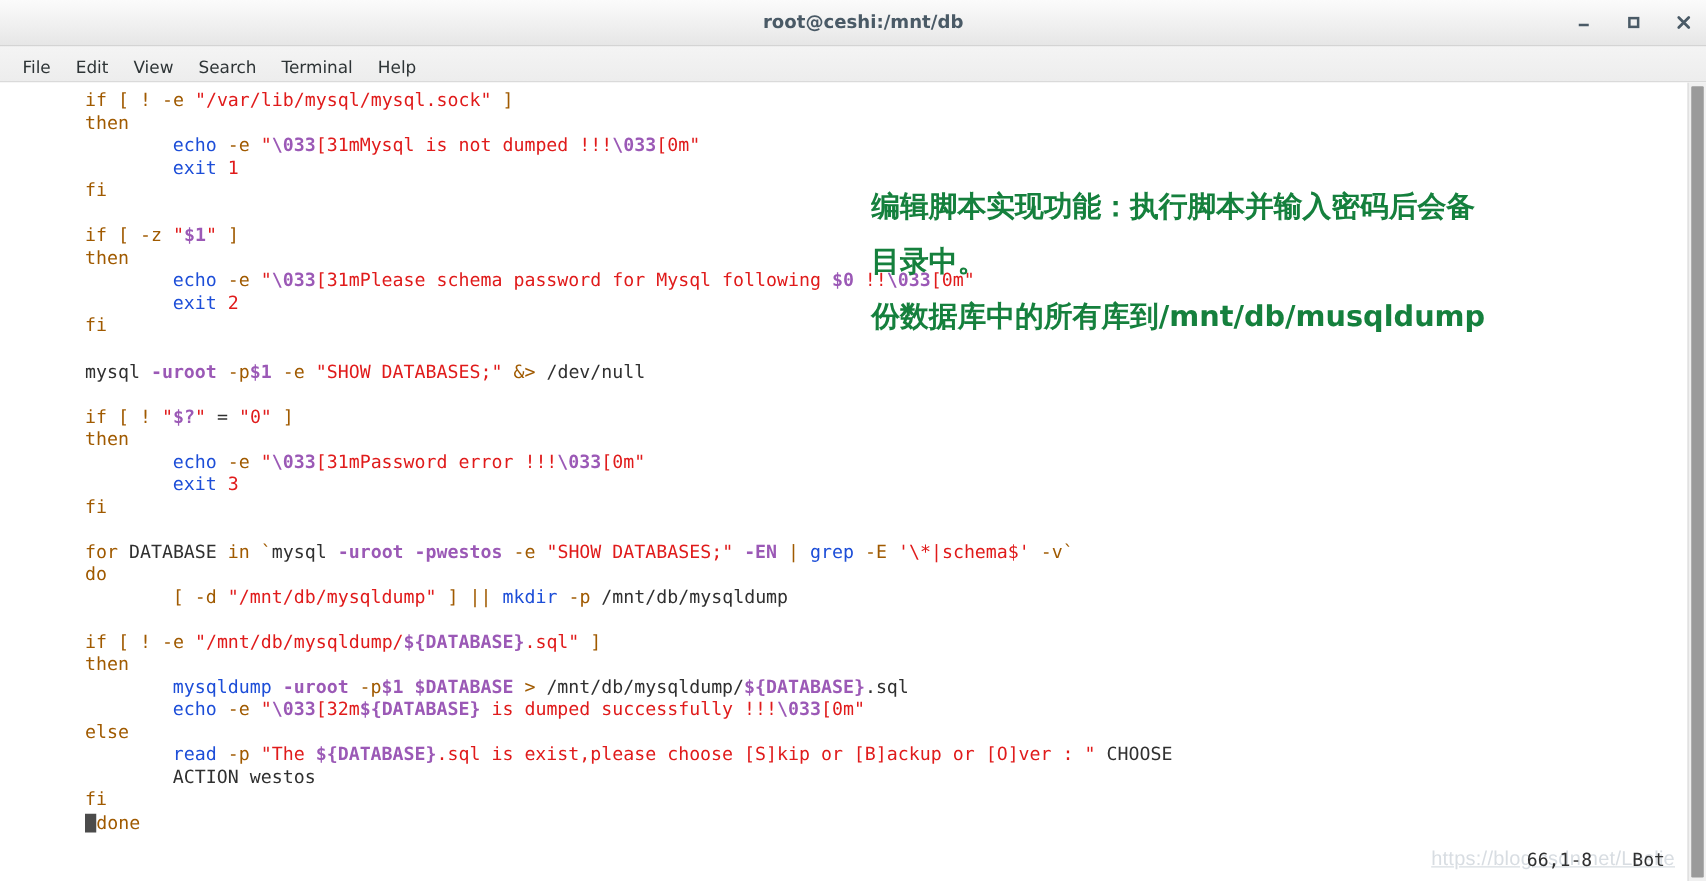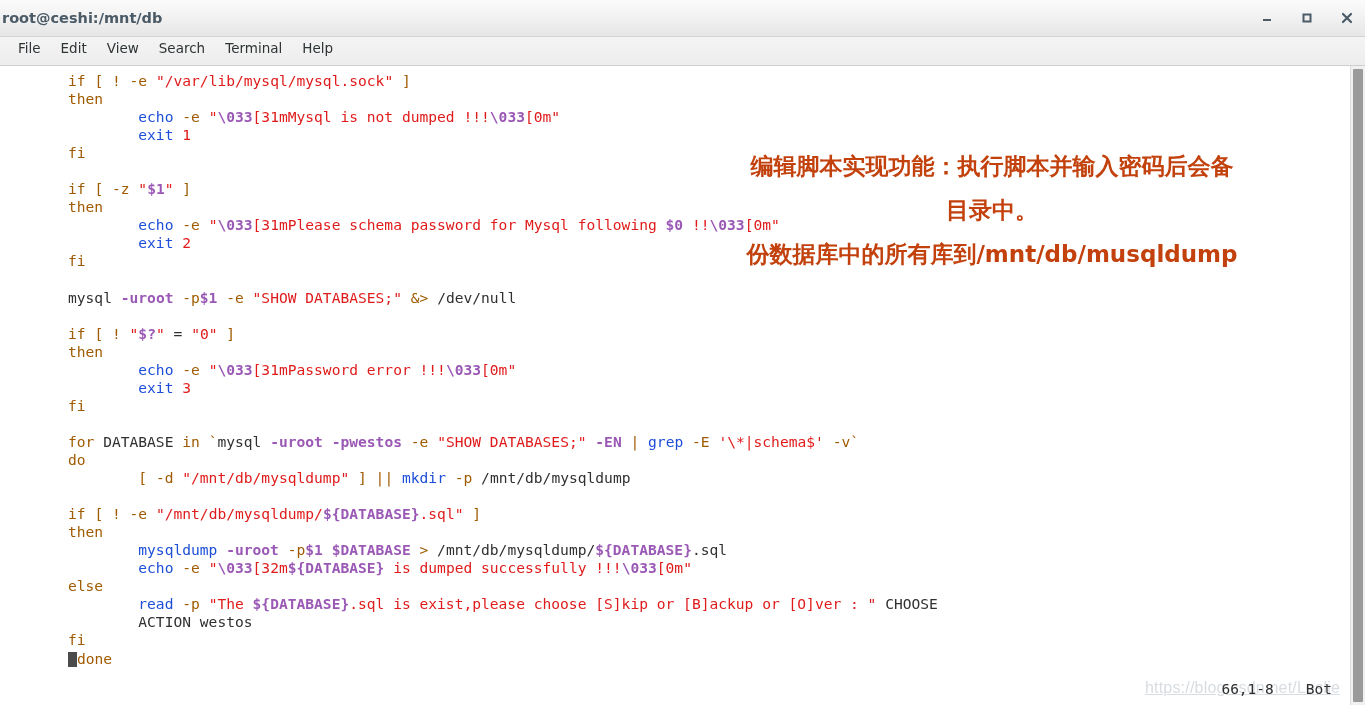--- a/index.html
+++ b/index.html
@@ -30,21 +30,22 @@
     height: 36px;
     flex: 0 0 36px;
     background: linear-gradient(to bottom, #fbfbfb 0%, #f0f0f0 55%, #e6e6e6 100%);
     border-bottom: 1px solid #d4d4d4;
     display: flex;
     align-items: center;
     position: relative;
   }
   .title-text {
     position: absolute;
-    left: 2px; right: 0;
+    left: 16px; right: 0;
+    text-align: center;
     font-size: 14.5px;
     font-weight: bold;
     color: #4a5a66;
     letter-spacing: 0px;
     font-family: "DejaVu Sans", sans-serif;
   }
   .win-buttons {
     position: absolute;
     right: 10px;
     display: flex;
@@ -64,21 +65,21 @@
   }
   .win-btn svg { display:block; }
 
   
   .menubar {
     height: 29px;
     flex: 0 0 29px;
     background: linear-gradient(to bottom, #f4f4f4 0%, #ededed 100%);
     border-bottom: 1px solid #cfcfcf;
     display: flex;
-    align-items: flex-start;
+    align-items: flex-end;
     padding-left: 8px;
     box-sizing: border-box;
   }
   .menu-item {
     font-size: 13.5px;
     color: #2e3436;
     padding: 3px 10px;
     cursor: default;
     font-family: "DejaVu Sans", sans-serif;
   }
@@ -145,27 +146,26 @@
     background: #9a9a9a;
     border-radius: 1px;
   }
 
   
   .annotation {
     position: absolute;
     left: 697px;
     top: 78px;
     width: 590px;
-    color: #c2410c;
+    color: #15803d;
     font-weight: bold;
     font-size: 23px;
     line-height: 44px;
     font-family: "DejaVu Sans", sans-serif;
     pointer-events: none;
-    text-align: center;
   }
 
   
   .statusline {
     position: absolute;
     right: 18px;
     bottom: 8px;
     font-family: "DejaVu Sans Mono", "Liberation Mono", monospace;
     font-size: 14.5px;
     color: #303030;

